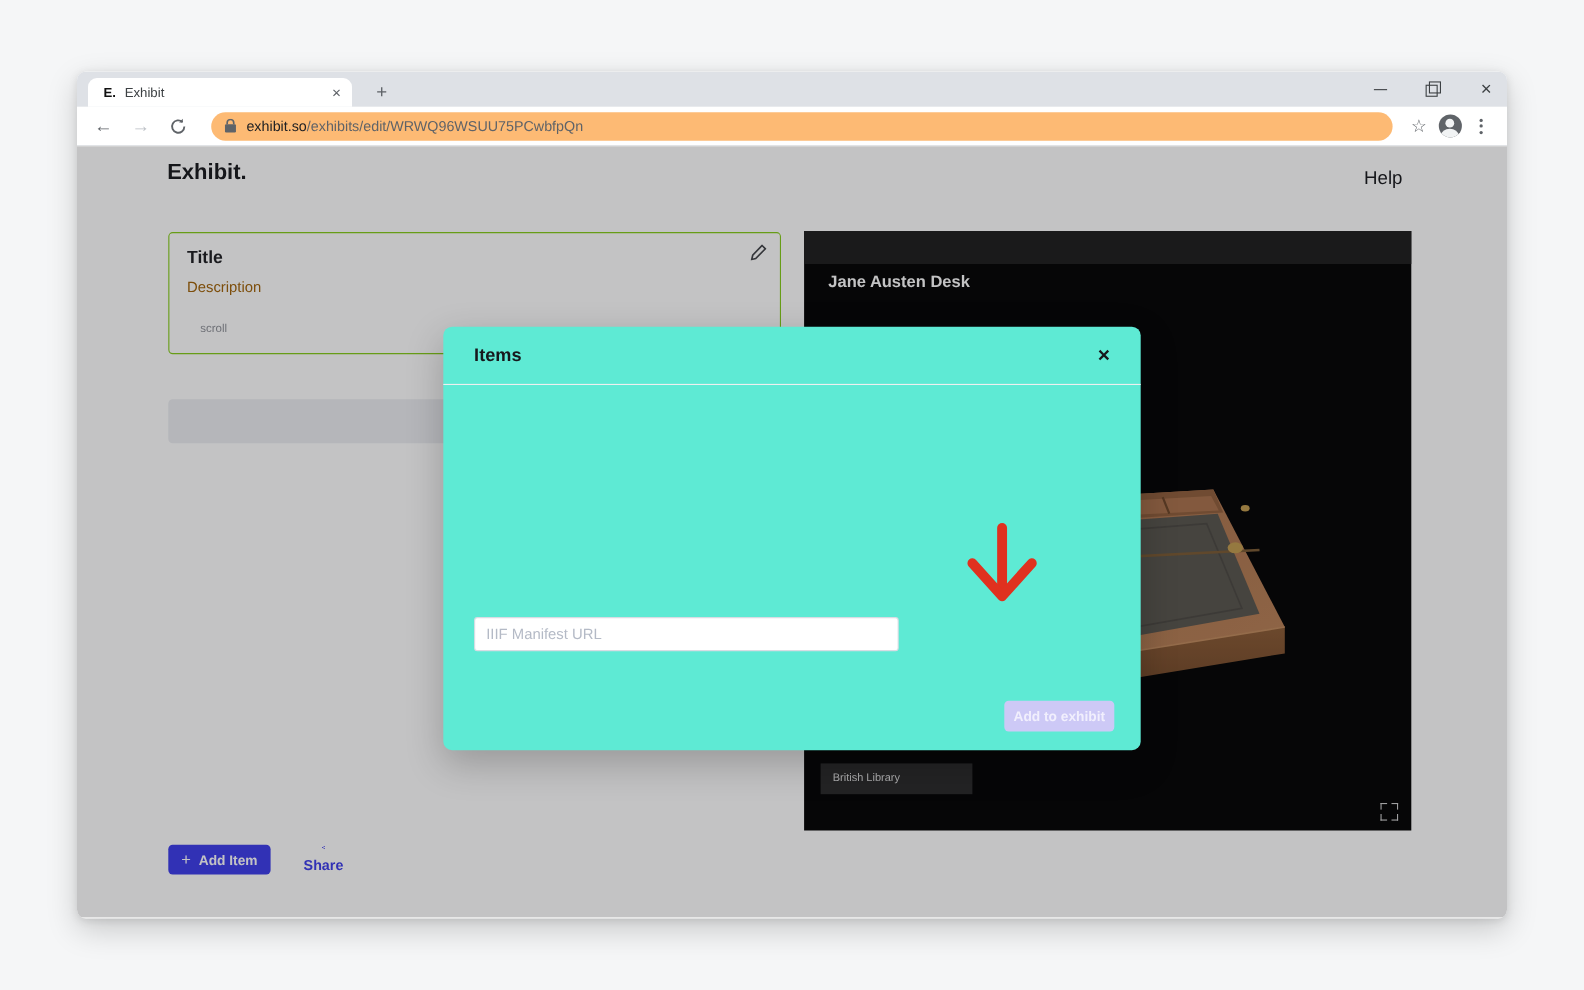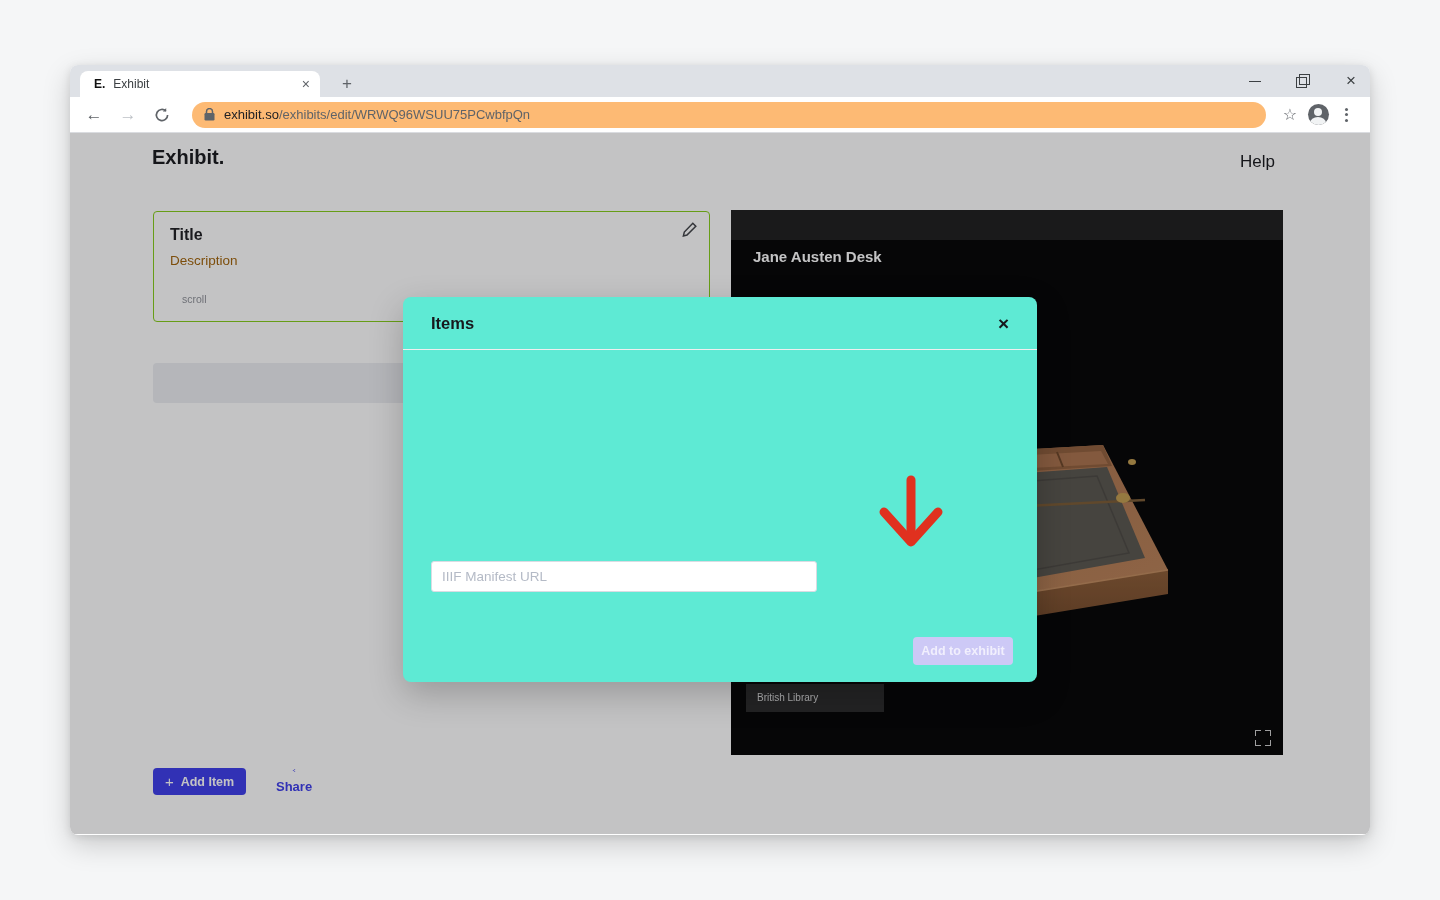--- a/index.html
+++ b/index.html
@@ -69,21 +69,21 @@
   .card-desc{font-size:13.5px;color:#a16207;margin-top:9px;}
   .card-scroll{position:absolute;left:28px;bottom:16px;font-size:10.5px;color:#8d9097;margin-top:44px;}
   .pencil{position:absolute;right:12px;top:10px;cursor:pointer;}
   .skeleton{position:absolute;left:83px;top:230px;width:557px;height:40px;background:#eceef2;border-radius:4px;}
   
   .viewer{position:absolute;left:661px;top:77px;width:552px;height:545px;background:#000;}
   .viewer-topbar{position:absolute;left:0;top:0;right:0;height:30px;background:#1c1c1c;}
   .viewer-title{position:absolute;left:22px;top:38px;font-size:15px;font-weight:bold;color:#fff;}
   .viewer-svg{position:absolute;left:0;top:0;}
   .attribution{
-    position:absolute;left:15px;top:474px;width:138px;height:28px;background:#282828;
+    position:absolute;left:15px;top:484px;width:138px;height:28px;background:#282828;
     color:#dcdcdc;font-size:10px;line-height:28px;padding-left:11px;box-sizing:border-box;
   }
   .fullscreen{position:absolute;left:524px;top:520px;width:16px;height:16px;cursor:pointer;}
   .fullscreen i{position:absolute;width:5px;height:5px;border:1.6px solid #cfcfcf;}
   .fullscreen .tl{left:0;top:0;border-right:none;border-bottom:none;}
   .fullscreen .tr{right:0;top:0;border-left:none;border-bottom:none;}
   .fullscreen .bl{left:0;bottom:0;border-right:none;border-top:none;}
   .fullscreen .br{right:0;bottom:0;border-left:none;border-top:none;}
   
   .add-item{

